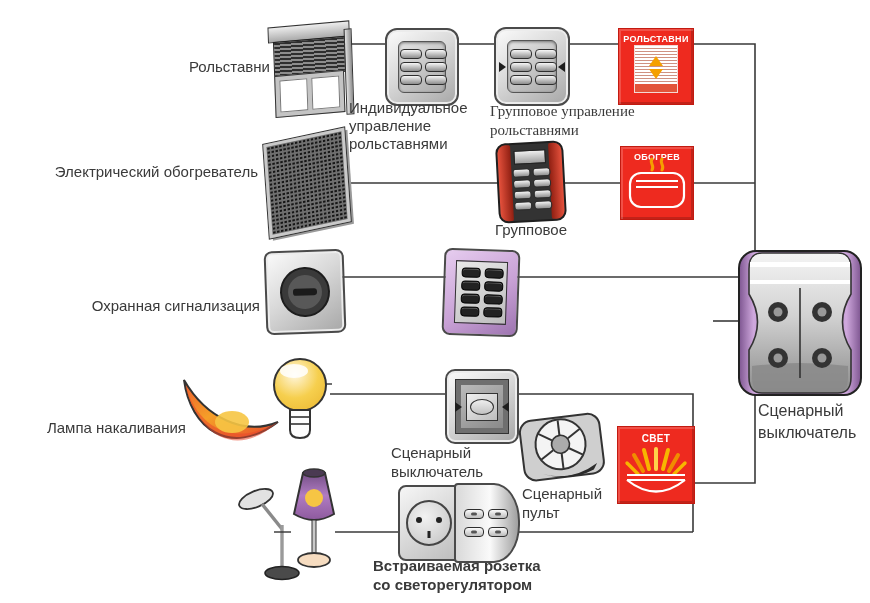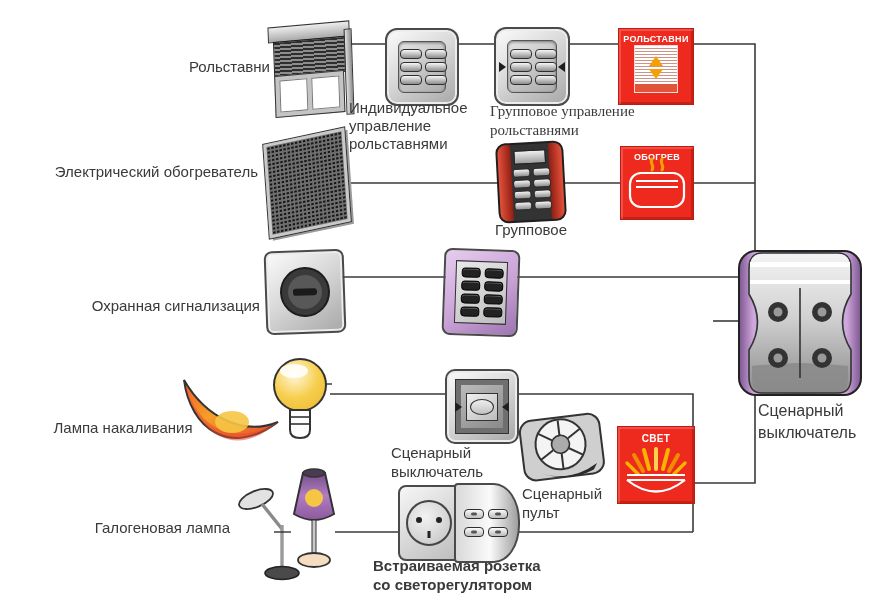--- a/index.html
+++ b/index.html
@@ -230,21 +230,21 @@
           <div class="dpill"></div>
       <div class="dpill"></div>
           <div class="dpill"></div>
           <div class="dpill"></div>
           <div class="dpill"></div>
     </div>
       </div>
   </div>
 
 
-  <div class="lbl r" style="left:44px;top:418px;width:158px;text-align:center;">Лампа накаливания</div>
+  <div class="lbl r" style="left:28px;top:418px;width:158px;">Лампа накаливания</div>
 
   <svg class="dev" style="left:178px;top:366px;" width="104" height="94" viewBox="0 0 104 94">
     <defs>
       <linearGradient id="bowlG" x1="0" y1="0" x2="1" y2="1">
         <stop offset="0" stop-color="#ef5b2e"></stop>
           <stop offset=".45" stop-color="#f59f28"></stop>
           <stop offset="1" stop-color="#e8472c"></stop>
       </linearGradient>
     </defs>
     <path d="M6 14 C 12 62, 52 92, 100 56 C 66 70, 28 52, 6 14 Z" fill="url(#bowlG)" stroke="#333" stroke-width="2"></path>
@@ -307,21 +307,20 @@
         <line x1="45" y1="42" x2="50" y2="23" stroke="#f7b500" stroke-width="4"></line>
         <line x1="25" y1="44" x2="16" y2="28" stroke="#f08c00" stroke-width="4"></line>
         <line x1="51" y1="44" x2="60" y2="28" stroke="#f08c00" stroke-width="4"></line>
         <line x1="20" y1="47" x2="9" y2="36" stroke="#f7b500" stroke-width="3.4"></line>
         <line x1="56" y1="47" x2="67" y2="36" stroke="#f7b500" stroke-width="3.4"></line>
       </g>
       <path d="M9 48 H67 M9 53 H67 M9 53 Q38 76 67 53" fill="none" stroke="#fff" stroke-width="2.2"></path>
     </svg>
   </div>
 
-  <div class="lbl r" style="left:82px;top:518px;width:148px;">Галогеновая лампа</div>
 
   <svg class="dev" style="left:230px;top:485px;" width="76" height="96" viewBox="0 0 76 96">
     <ellipse cx="26" cy="14" rx="18" ry="8" fill="#e2e2e2" stroke="#333" stroke-width="1.8" transform="rotate(-22 26 14)"></ellipse>
     <line x1="32" y1="19" x2="52" y2="44" stroke="#8a8a8a" stroke-width="3.4"></line>
     <line x1="52" y1="40" x2="52" y2="86" stroke="#9a9a9a" stroke-width="3.4"></line>
     <line x1="44" y1="47" x2="61" y2="47" stroke="#333" stroke-width="1.4"></line>
     <ellipse cx="52" cy="88" rx="17" ry="6.5" fill="#4a4a4a" stroke="#222" stroke-width="1.6"></ellipse>
   </svg>
 
   <svg class="dev" style="left:286px;top:466px;" width="56" height="104" viewBox="0 0 56 104">

